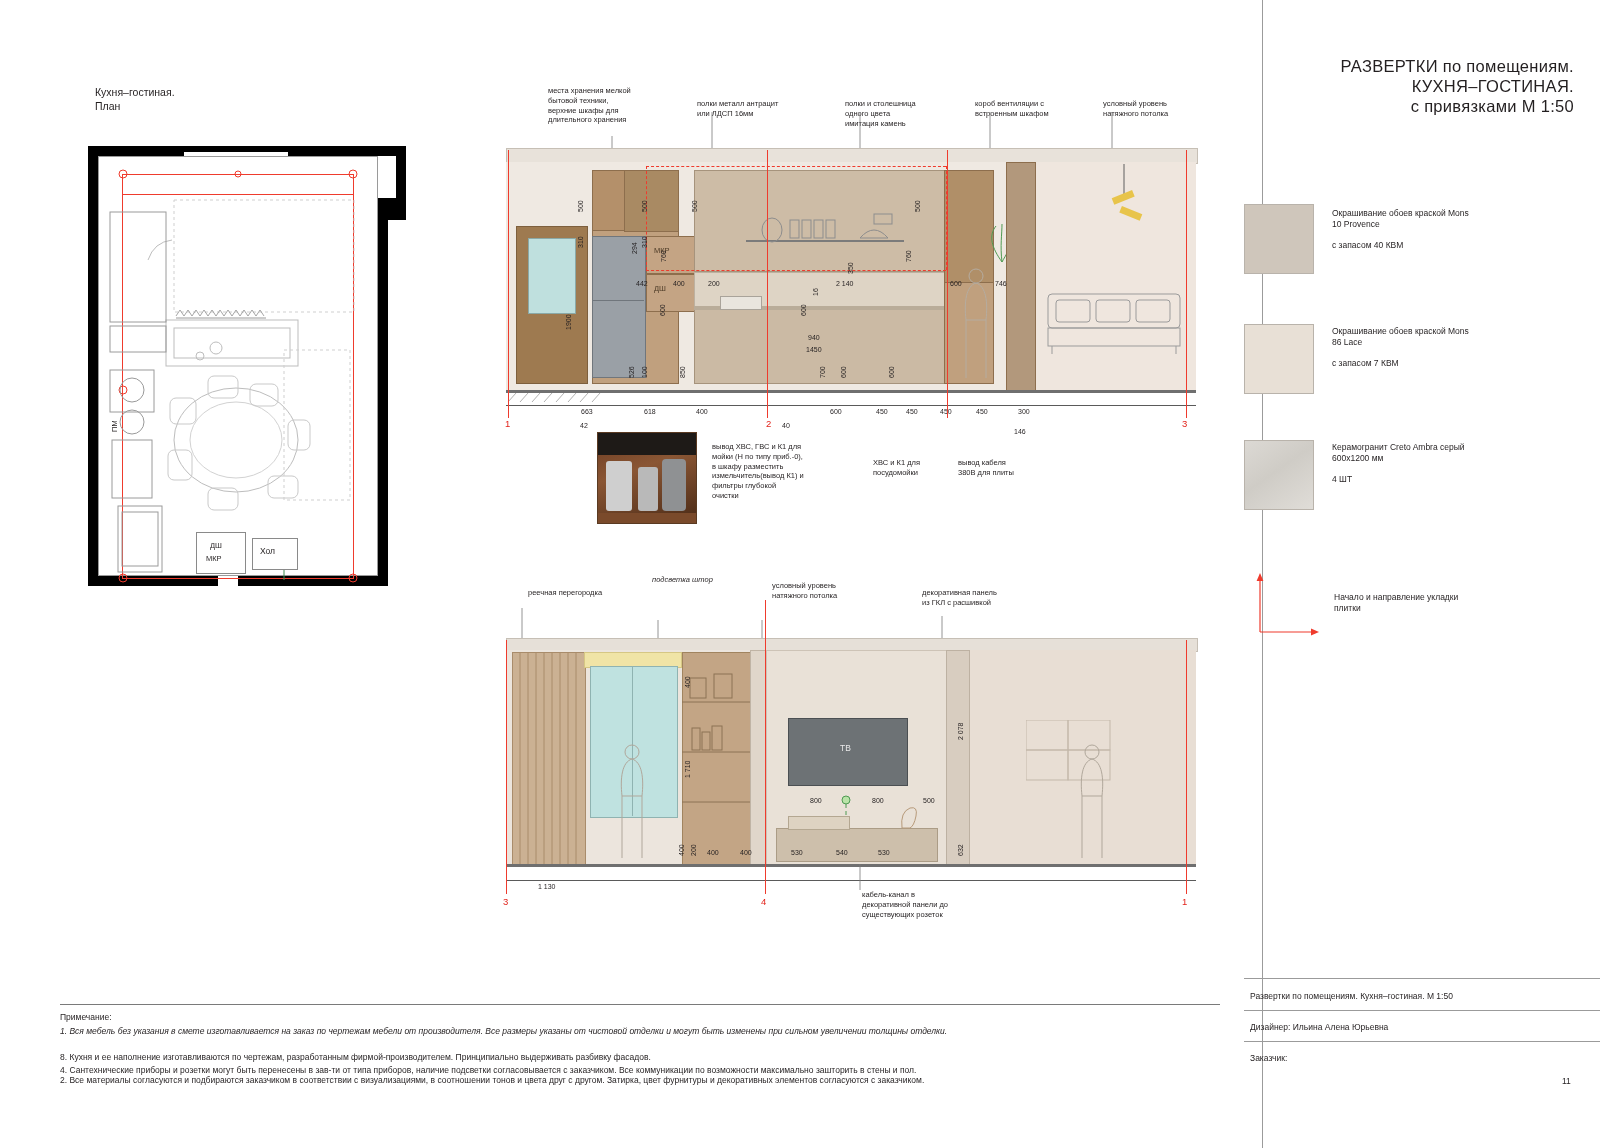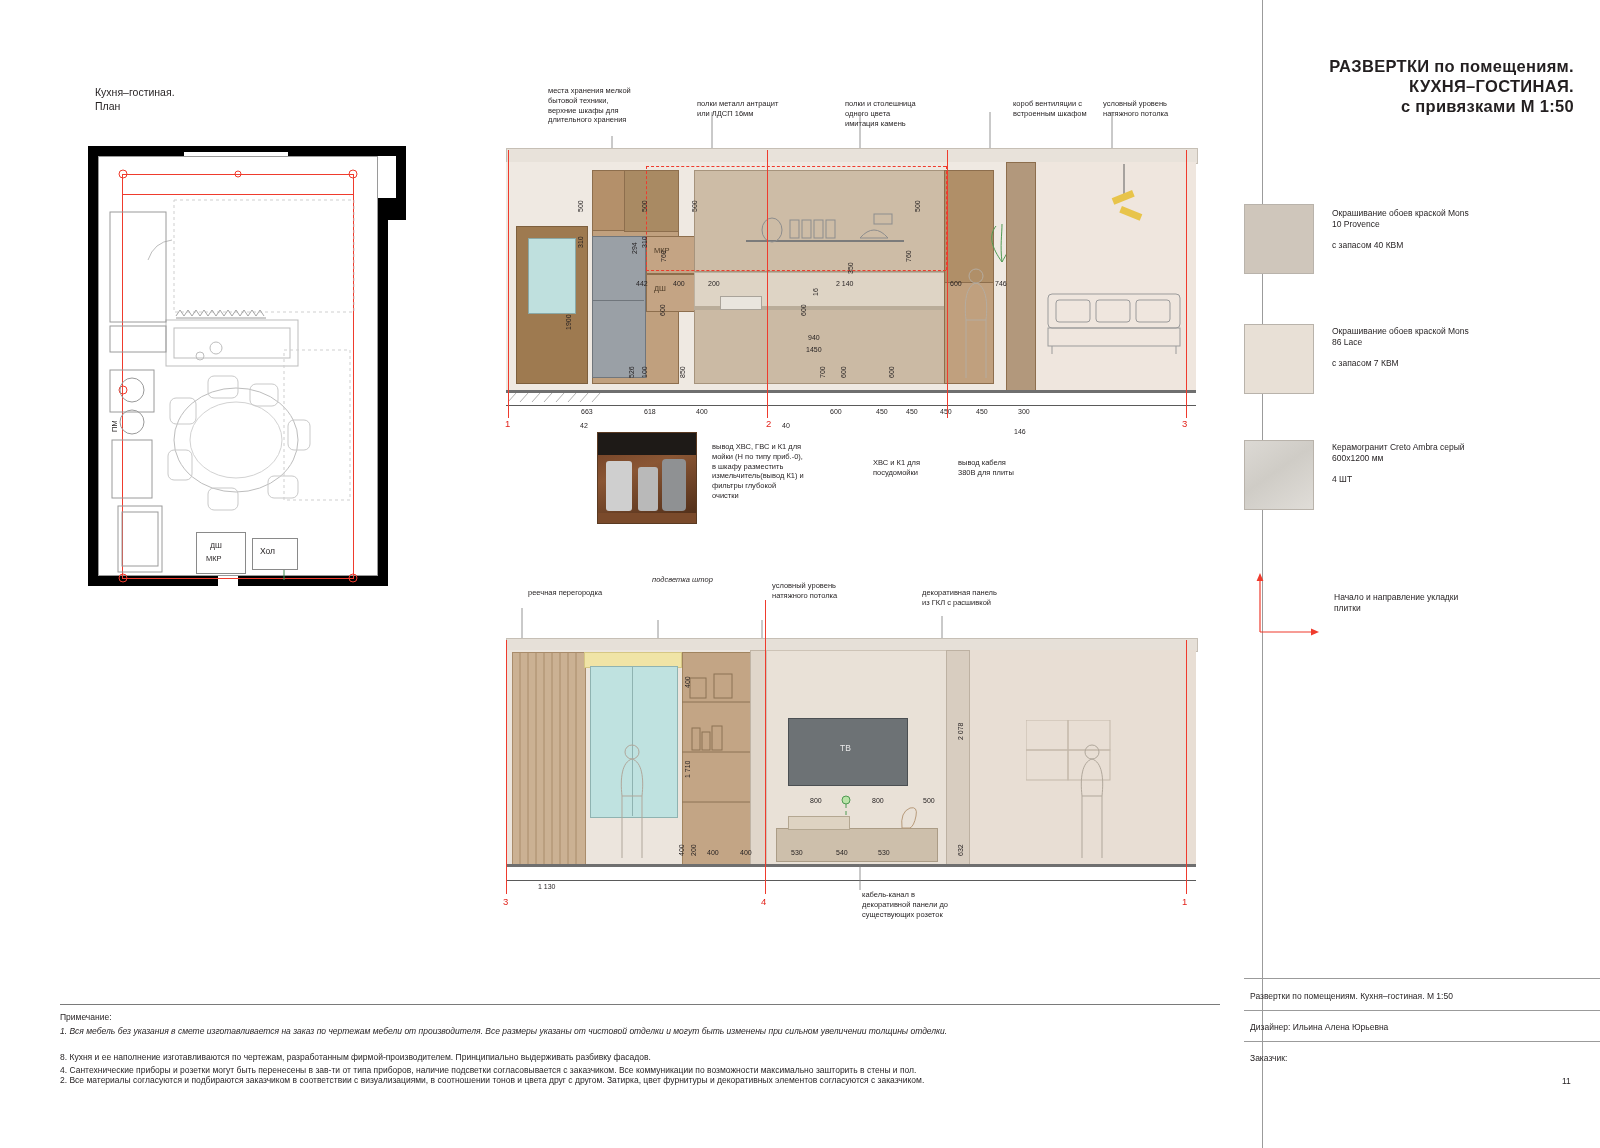--- a/index.html
+++ b/index.html
@@ -10,21 +10,21 @@
     color:#231f20;
     position:relative;
     overflow:hidden;
   }
   .sheet{position:absolute;inset:0;}
   .txt{position:absolute;white-space:pre;line-height:1.25;}
   .t7{font-size:7.5px;}
   .t8{font-size:8.5px;}
   .t9{font-size:9.5px;}
   .t10{font-size:10.5px;}
-  .t16{font-size:16.5px;font-weight:bold;letter-spacing:.3px;}
+  .t16{font-size:16.5px;font-weight:normal;letter-spacing:.3px;}
   .red{color:#e2231a;}
   .vrule{position:absolute;background:#9b9b9b;width:1px;}
   .hrule{position:absolute;background:#9b9b9b;height:1px;}
 
   
   #right-panel{position:absolute;left:1262px;top:0;width:338px;height:1148px;}
   .swatch{position:absolute;width:68px;height:68px;border:1px solid #b9b3ab;}
   .sw1{background:#cfc6bb;}
   .sw2{background:#e8e0d6;}
   .sw3{background:linear-gradient(145deg,#dcd9d4 0%,#cfccc6 45%,#e0ddd8 100%);}    
@@ -187,21 +187,21 @@
 
     <div class="note" style="left:548px;top:86px;">места хранения мелкой
 бытовой техники,
 верхние шкафы для
 длительного хранения</div>
     <div class="note" style="left:697px;top:99px;">полки металл антрацит
 или ЛДСП 16мм</div>
     <div class="note" style="left:845px;top:99px;">полки и столешница
 одного цвета
 имитация камень</div>
-    <div class="note" style="left:975px;top:99px;margin-left:38px;">короб вентиляции с
+    <div class="note" style="left:975px;top:99px;">короб вентиляции с
 встроенным шкафом</div>
     <div class="note" style="left:1103px;top:99px;">условный уровень
 натяжного потолка</div>
 
     <svg style="position:absolute;left:500px;top:80px;" width="720" height="80">
       <g stroke="#7a7a7a" stroke-width="0.8" fill="none">
         <path d="M112,56 v20"></path>
         <path d="M212,32 v44"></path>
         <path d="M360,32 v44"></path>
         <path d="M490,32 v44"></path>

